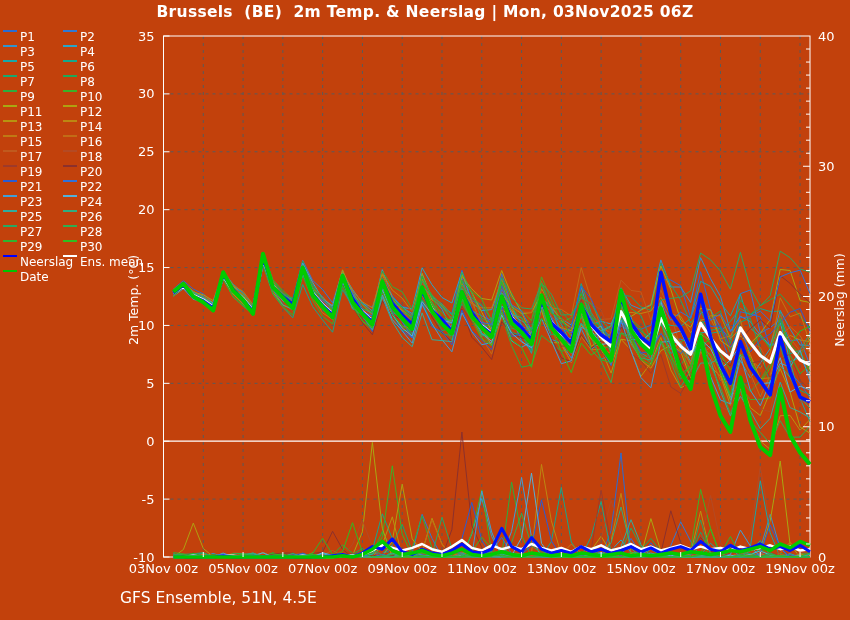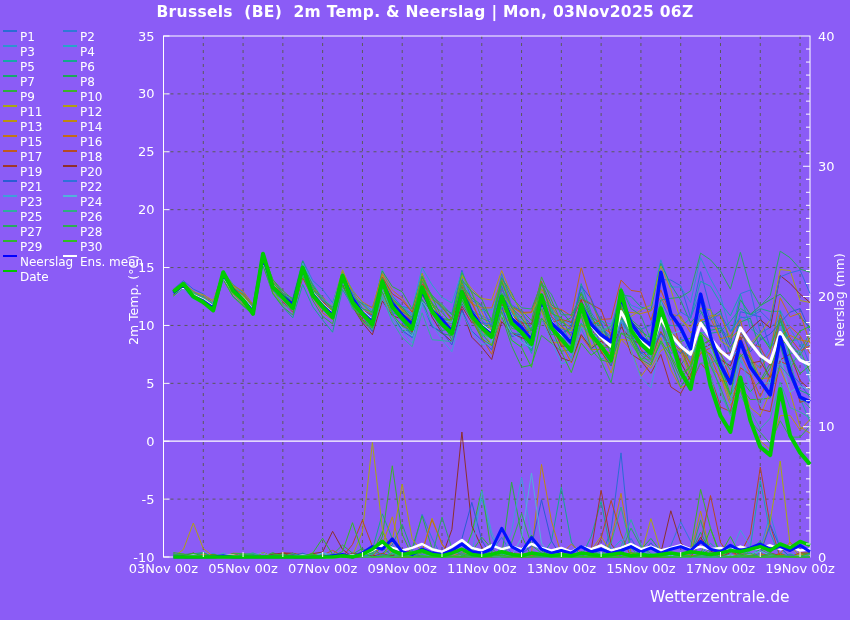--- a/index.html
+++ b/index.html
@@ -1,17 +1,17 @@
 <!DOCTYPE html>
 <html><head>
 <meta charset="utf-8">
 <style>
   html,body{margin:0;padding:0;background:#000;}
   .screen{
-    position:relative;width:850px;height:620px;background:#8b5cf6;overflow:hidden;
+    position:relative;width:850px;height:620px;background:#c2410c;overflow:hidden;
     font-family:"DejaVu Sans","Liberation Sans",sans-serif;color:#fff;
   }
   .title{
     position:absolute;top:3px;left:0;width:100%;text-align:center;
     font-size:15.5px;font-weight:bold;letter-spacing:.3px;white-space:pre;
   }
   .legend{
     position:absolute;left:3px;top:30px;width:165px;
     display:grid;grid-template-columns:60px 1fr;grid-auto-rows:15px;
     font-size:12px;line-height:15px;
@@ -348,14 +348,14 @@
       <text x="243.06923076923078" y="573" text-anchor="middle" font-size="12.5px">05Nov 00z</text>
       <text x="322.63846153846157" y="573" text-anchor="middle" font-size="12.5px">07Nov 00z</text>
       <text x="402.2076923076923" y="573" text-anchor="middle" font-size="12.5px">09Nov 00z</text>
       <text x="481.7769230769231" y="573" text-anchor="middle" font-size="12.5px">11Nov 00z</text>
       <text x="561.3461538461538" y="573" text-anchor="middle" font-size="12.5px">13Nov 00z</text>
       <text x="640.9153846153846" y="573" text-anchor="middle" font-size="12.5px">15Nov 00z</text>
       <text x="720.4846153846154" y="573" text-anchor="middle" font-size="12.5px">17Nov 00z</text>
       <text x="800.0538461538462" y="573" text-anchor="middle" font-size="12.5px">19Nov 00z</text>
     </svg>
   <div class="xlab"><span class="xlab-inner">Date (UTC)</span></div>
-  <div class="footer-right">Wetterzentrale.de</div>
+  <div class="footer-left">GFS Ensemble, 51N, 4.5E</div>
 </div>
 
 </body></html>

